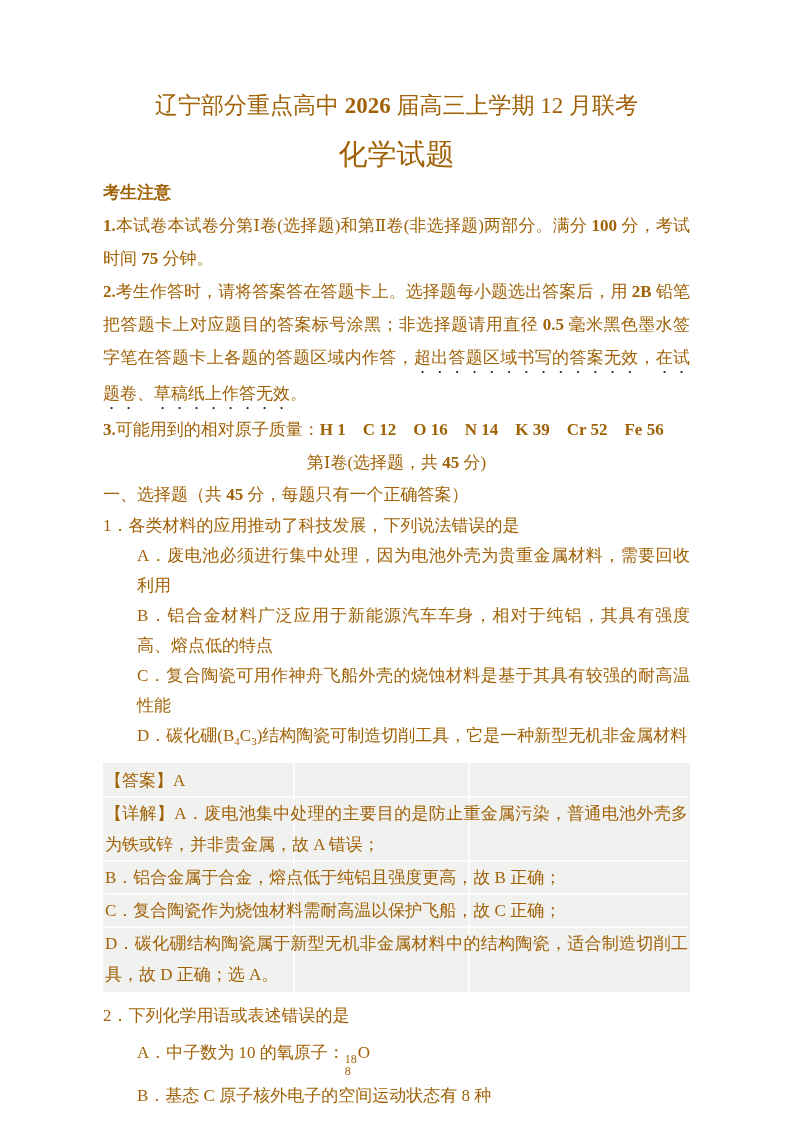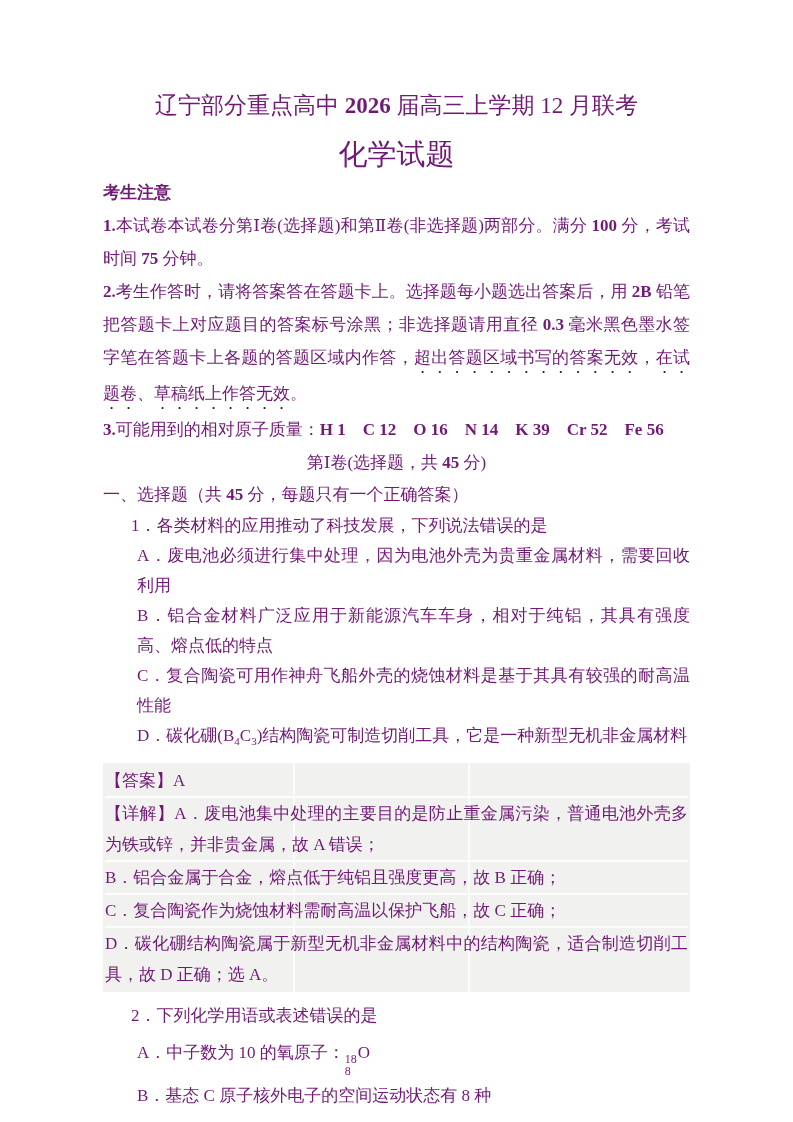--- a/index.html
+++ b/index.html
@@ -5,21 +5,21 @@
   * { margin:0; padding:0; box-sizing:border-box; }
   html,body { background:#ffffff; }
   .page {
     position:relative;
     width:793px; height:1122px;
     margin:0 auto;
     background:#ffffff;
     padding:90px 103px 0 103px;
     font-family:"Liberation Serif","DejaVu Serif",serif;
     font-size:17px;
-    color:#701a75;
+    color:#a16207;
     overflow:hidden;
   }
   .b { font-weight:bold; }
   .em {
     -webkit-text-emphasis:filled dot #222;
     -webkit-text-emphasis-position:under;
     text-emphasis:filled dot #222;
     text-emphasis-position:under right;
   }
   .f-mono {
@@ -32,21 +32,21 @@
     display:inline-flex; flex-direction:column;
     vertical-align:-0.4em; line-height:1.05;
     font-size:12px; text-align:left; margin-right:1px;
   }
   .title { font-size:23px; font-weight:400; text-align:center; line-height:32px; }
   .subtitle { font-size:29px; font-weight:400; text-align:center; line-height:32px; margin-top:16px; }
   .notice-heading { line-height:33px; margin-top:6px;font-weight:bold; }
   .notice-item { line-height:33px; text-align:justify; }
   .center-line { line-height:33px; text-align:center; }
   .section-heading { line-height:31px; }
-  .stem { line-height:31px; text-align:justify;margin-left:28px; }
+  .stem { line-height:31px; text-align:justify; }
   .options { margin-left:34px; }
   .option { line-height:30px; text-align:justify; }
   .options-loose .option { line-height:36px; }
   .answer-block {
     position:relative;
     margin-top:12px;
     background:#f1f1ef;
     padding:2px 2px;
   }
   .answer-block .col-divider {
@@ -65,21 +65,21 @@
 <body>
 
 <div class="page">
 
   <h1 class="title">辽宁部分重点高中 <span class="b">2026</span> 届高三上学期 12 月联考</h1>
   <h2 class="subtitle">化学试题</h2>
 
   <div class="notice">
     <p class="notice-heading">考生注意</p>
     <p class="notice-item"><span class="b">1.</span>本试卷本试卷分第Ⅰ卷(选择题)和第Ⅱ卷(非选择题)两部分。满分 <span class="b">100</span> 分，考试时间 <span class="b">75</span> 分钟。</p>
-    <p class="notice-item"><span class="b">2.</span>考生作答时，请将答案答在答题卡上。选择题每小题选出答案后，用 <span class="b">2B</span> 铅笔把答题卡上对应题目的答案标号涂黑；非选择题请用直径 <span class="b">0.3</span> 毫米黑色墨水签字笔在答题卡上各题的答题区域内作答，<span class="em">超出答题区域书写的答案无效，在试题卷、草稿纸上作答无效</span>。</p>
+    <p class="notice-item"><span class="b">2.</span>考生作答时，请将答案答在答题卡上。选择题每小题选出答案后，用 <span class="b">2B</span> 铅笔把答题卡上对应题目的答案标号涂黑；非选择题请用直径 <span class="b">0.5</span> 毫米黑色墨水签字笔在答题卡上各题的答题区域内作答，<span class="em">超出答题区域书写的答案无效，在试题卷、草稿纸上作答无效</span>。</p>
     <p class="notice-item"><span class="b">3.</span>可能用到的相对原子质量：<span class="b">H 1　C 12　O 16　N 14　K 39　Cr 52　Fe 56</span></p>
   </div>
 
   <p class="center-line">第Ⅰ卷(选择题，共 <span class="b">45</span> 分)</p>
   <p class="section-heading">一、选择题（共 <span class="b">45</span> 分，每题只有一个正确答案）</p>
 
   <div class="question q1">
     <p class="stem">1．各类材料的应用推动了科技发展，下列说法错误的是</p>
     <div class="options">
       <p class="option">A．废电池必须进行集中处理，因为电池外壳为贵重金属材料，需要回收利用</p>

